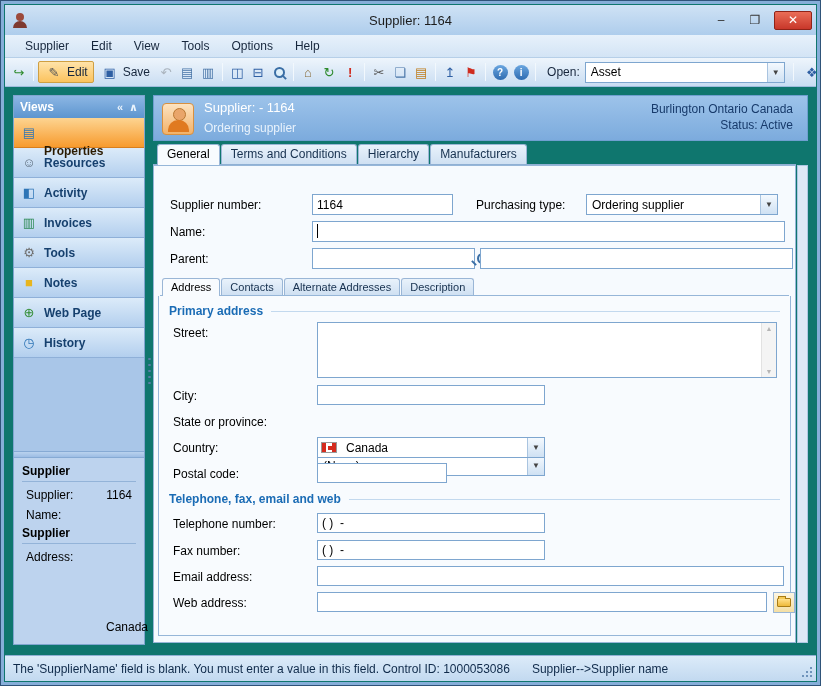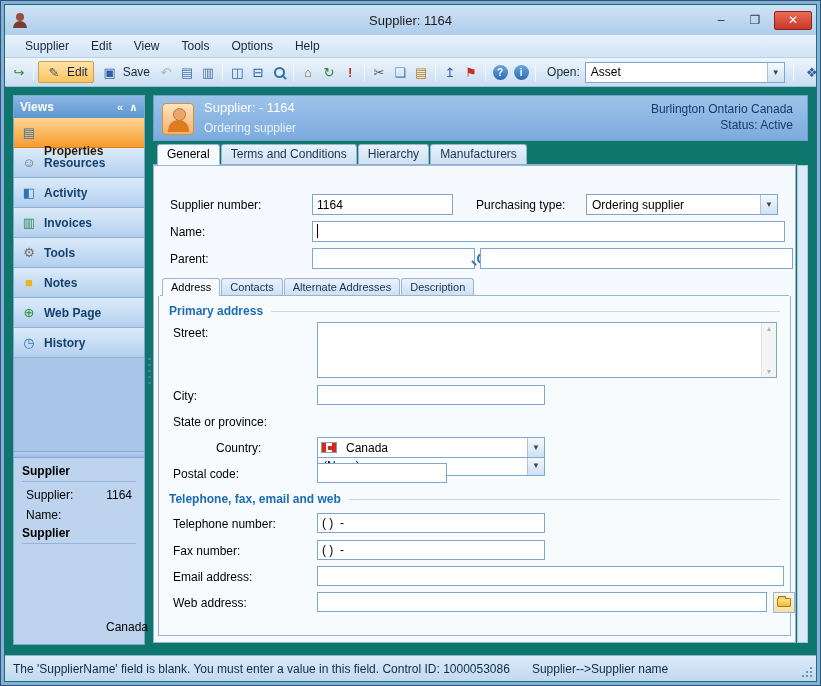--- a/index.html
+++ b/index.html
@@ -262,20 +262,24 @@
         <div class="sum-head">Supplier</div>
         <div class="sum-row">
           <span>Supplier:</span>
           <span class="v">1164</span>
         </div>
         <div class="sum-row">
           <span>Name:</span>
           <span class="v"></span>
         </div>
         <div class="sum-head">Supplier</div>
+        <div class="sum-row">
+          <span>Address:</span>
+          <span class="v"></span>
+        </div>
         <div class="sum-country">Canada</div>
       </div>
     </div>
 
     <div class="vsplit"></div>
 
     <div class="content">
 
       <div class="chead">
         <span class="avatar"></span>
@@ -343,21 +347,21 @@
 
           <span class="flabel" style="left:14px; top:93px;">City:</span>
           <input class="tinput" style="left: 158px; top: 89px; width: 228px; height: 20px;" value="">
 
           <span class="flabel" style="left:14px; top:119px;">State or province:</span>
           <span class="combo cmb" style="left:158px; top:115px; width:228px;margin-top:44px;">
             <span class="txt">(None)</span>
             <span class="dd">▼</span>
           </span>
 
-          <span class="flabel" style="left:14px; top:145px;margin-left:43px;">Country:</span>
+          <span class="flabel" style="left:14px; top:145px;">Country:</span>
           <span class="combo cmb" style="left:158px; top:141px; width:228px;">
             <span class="flag"></span>
             <span class="txt">Canada</span>
             <span class="dd">▼</span>
           </span>
 
           <span class="flabel" style="left:14px; top:171px;">Postal code:</span>
           <input class="tinput" style="left: 158px; top: 167px; width: 130px; height: 20px;" value="">
 
           <div class="grp" style="left:10px; right:10px; top:196px;">

